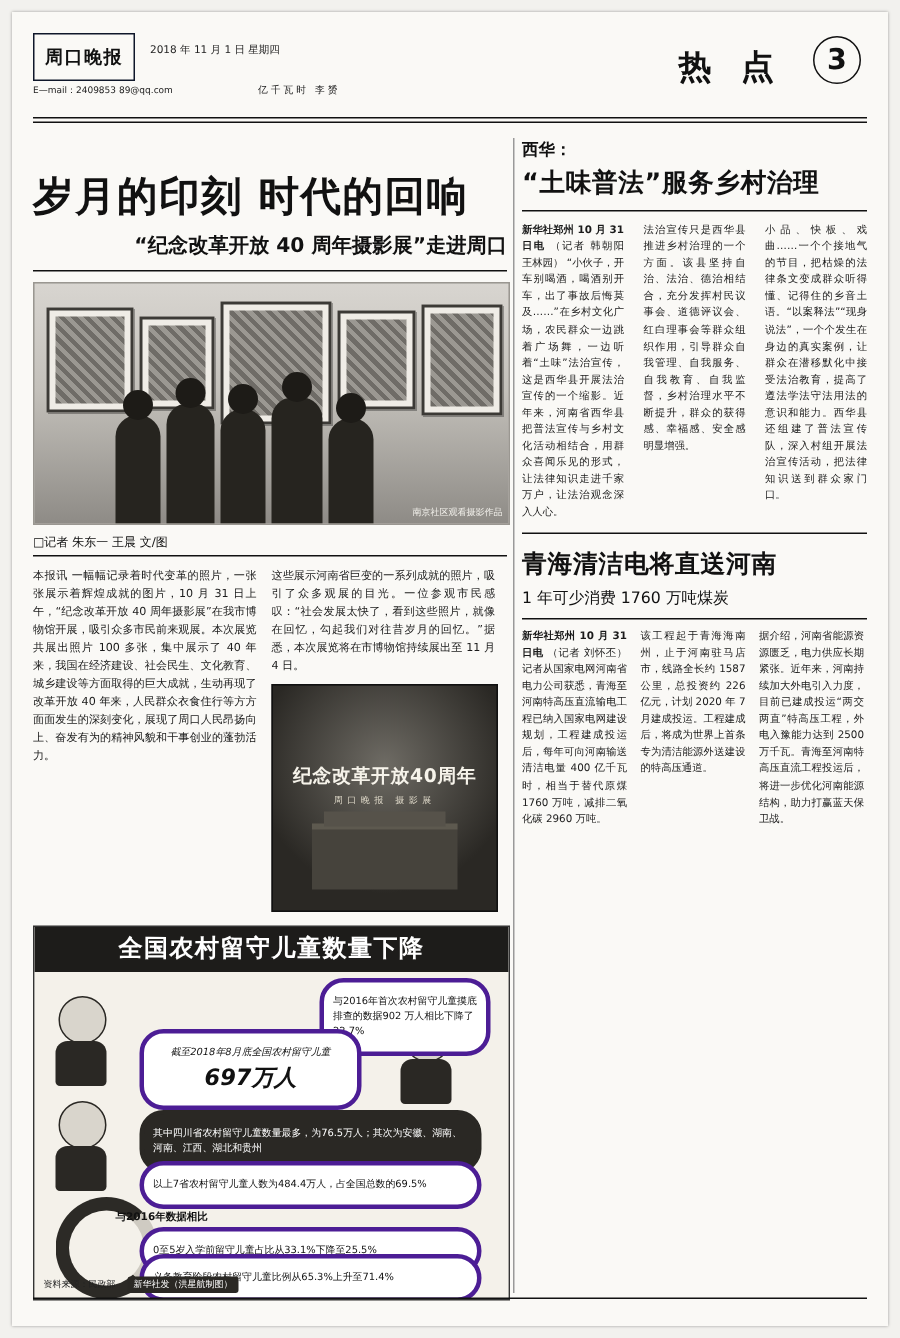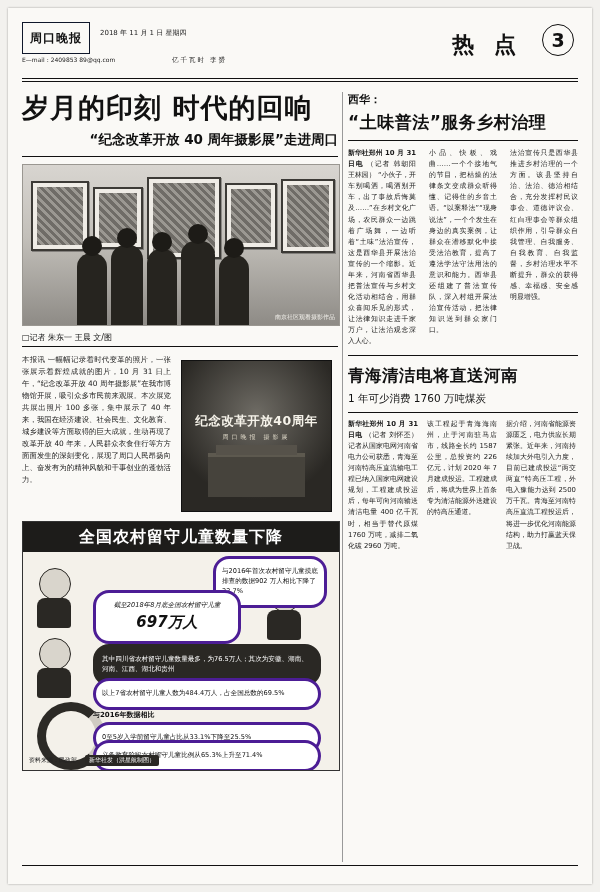--- a/index.html
+++ b/index.html
@@ -19,21 +19,21 @@
   .hotspot{position:absolute;right:56px;top:8px;font-size:22px;font-weight:bold;letter-spacing:6px;color:#111;}
   .pagenum{position:absolute;right:4px;top:2px;width:30px;height:30px;border:1px solid #111;border-radius:50%;
            display:flex;align-items:center;justify-content:center;font-size:19px;font-weight:bold;color:#111;}
   .rule-top{position:absolute;left:14px;top:70px;width:556px;border-top:1.6px solid #111;}
   .rule-top2{position:absolute;left:14px;top:73px;width:556px;border-top:.6px solid #111;}
   
   .left-col{position:absolute;left:14px;top:84px;width:316px;}
   .right-col{position:absolute;left:340px;top:84px;width:230px;}
   .vdiv{position:absolute;left:334px;top:84px;width:0;height:770px;border-left:.7px solid #999;}
   
-  .hl-main{font-size:27px;font-weight:bold;color:#111;letter-spacing:1px;line-height:1.15;}
+  .hl-main{font-size:27px;font-weight:bold;color:#111;letter-spacing:1px;line-height:1.15;margin-top:24px;}
   .hl-sub{font-size:13.5px;font-weight:bold;color:#111;margin-top:8px;letter-spacing:0px;text-align:right;}
   .hl-rule{border-top:1px solid #111;margin-top:7px;}
   
   .photo{position:relative;margin-top:7px;width:316px;height:160px;background:#b9b6b1;overflow:hidden;border:1px solid #9a9791;}
   .photo .wallA{position:absolute;left:0;top:0;width:100%;height:100%;
      background:linear-gradient(180deg,#d8d5d0 0%,#c3c0ba 45%,#8e8b86 100%);}
   .frame{position:absolute;background:#efece6;border:2px solid #3c3a36;box-shadow:1px 1px 0 rgba(0,0,0,.3);}
   .frame i{position:absolute;left:4px;top:4px;right:4px;bottom:4px;display:block;
            background:repeating-linear-gradient(45deg,#6f6c67 0 3px,#9b9892 3px 6px);}
   .kid{position:absolute;bottom:0;background:#26241f;border-radius:14px 14px 0 0;}
@@ -139,20 +139,21 @@
             <span class="hd"></span>
           </div>
         <div class="photo-cap">南京社区观看摄影作品</div>
       </div>
 
       <div class="byline">□记者 朱东一 王晨 文/图</div>
 
       <div class="lbody">
         <div class="c">本报讯 一幅幅记录着时代变革的照片，一张张展示着辉煌成就的图片，10 月 31 日上午，“纪念改革开放 40 周年摄影展”在我市博物馆开展，吸引众多市民前来观展。本次展览共展出照片 100 多张，集中展示了 40 年来，我国在经济建设、社会民生、文化教育、城乡建设等方面取得的巨大成就，生动再现了改革开放 40 年来，人民群众衣食住行等方方面面发生的深刻变化，展现了周口人民昂扬向上、奋发有为的精神风貌和干事创业的蓬勃活力。</div>
         <div style="width:149px;">
+          <div class="c" style="width:149px;">这些展示河南省巨变的一系列成就的照片，吸引了众多观展的目光。一位参观市民感叹：“社会发展太快了，看到这些照片，就像在回忆，勾起我们对往昔岁月的回忆。”据悉，本次展览将在市博物馆持续展出至 11 月 4 日。</div>
           <div class="poster">
             <div class="sky"></div>
             <div class="gate"></div>
             <div class="ttl">纪念改革开放40周年</div>
             <div class="sub">周口晚报 摄影展</div>
           </div>
         </div>
       </div>
 
       <div class="info">
@@ -175,21 +176,21 @@
           <div class="bubble" style="left:190px;top:4px;width:96px;">与2016年首次农村留守儿童摸底排查的数据902 万人相比下降了 22.7%</div>
 
           <div class="bubble" style="left:70px;top:38px;width:130px;text-align:center;font-style:italic;">
             <div>截至2018年8月底全国农村留守儿童</div>
             <div class="big-num">697万人</div>
           </div>
 
           <div class="bubble dark" style="left:70px;top:92px;width:210px;">其中四川省农村留守儿童数量最多，为76.5万人；其次为安徽、湖南、河南、江西、湖北和贵州</div>
           <div class="bubble" style="left:70px;top:126px;width:210px;">以上7省农村留守儿童人数为484.4万人，占全国总数的69.5%</div>
 
-          <div style="position:absolute;left:70px;top:158px;font-size:7px;font-weight:bold;color:#111;">与2016年数据相比</div>
+          <div style="position:absolute;left:54px;top:158px;font-size:7px;font-weight:bold;color:#111;">与2016年数据相比</div>
           <div class="bubble" style="left:70px;top:170px;width:210px;">0至5岁入学前留守儿童占比从33.1%下降至25.5%</div>
           <div class="bubble" style="left:70px;top:188px;width:210px;">义务教育阶段农村留守儿童比例从65.3%上升至71.4%</div>
 
           <div class="info-foot">
             <span>资料来源：民政部</span>
             <span class="tag">新华社发（洪星航制图）</span>
           </div>
         </div>
       </div>
     </div>
@@ -197,22 +198,22 @@
     <div class="right-col">
       <div class="r-kicker">西华：</div>
       <div class="r-title">“土味普法”服务乡村治理</div>
       <div class="r-rule"></div>
       <div class="r-cols">
         <div class="c">
           <span class="lead">新华社郑州 10 月 31 日电</span>
           <span>（记者 韩朝阳 王林园）</span>
           <span>“小伙子，开车别喝酒，喝酒别开车，出了事故后悔莫及……”在乡村文化广场，农民群众一边跳着广场舞，一边听着“土味”法治宣传，这是西华县开展法治宣传的一个缩影。近年来，河南省西华县把普法宣传与乡村文化活动相结合，用群众喜闻乐见的形式，让法律知识走进千家万户，让法治观念深入人心。</span>
         </div>
+        <div class="c">法治宣传只是西华县推进乡村治理的一个方面。该县坚持自治、法治、德治相结合，充分发挥村民议事会、道德评议会、红白理事会等群众组织作用，引导群众自我管理、自我服务、自我教育、自我监督，乡村治理水平不断提升，群众的获得感、幸福感、安全感明显增强。</div>
         <div class="c">小品、快板、戏曲……一个个接地气的节目，把枯燥的法律条文变成群众听得懂、记得住的乡音土语。“以案释法”“现身说法”，一个个发生在身边的真实案例，让群众在潜移默化中接受法治教育，提高了遵法学法守法用法的意识和能力。西华县还组建了普法宣传队，深入村组开展法治宣传活动，把法律知识送到群众家门口。</div>
-        <div class="c">法治宣传只是西华县推进乡村治理的一个方面。该县坚持自治、法治、德治相结合，充分发挥村民议事会、道德评议会、红白理事会等群众组织作用，引导群众自我管理、自我服务、自我教育、自我监督，乡村治理水平不断提升，群众的获得感、幸福感、安全感明显增强。</div>
       </div>
 
       <div class="r-sep"></div>
 
       <div class="r2-title">青海清洁电将直送河南</div>
       <div class="r2-sub">1 年可少消费 1760 万吨煤炭</div>
       <div class="r2-rule"></div>
       <div class="r2-cols">
         <div class="c">
           <span class="lead">新华社郑州 10 月 31 日电</span>

